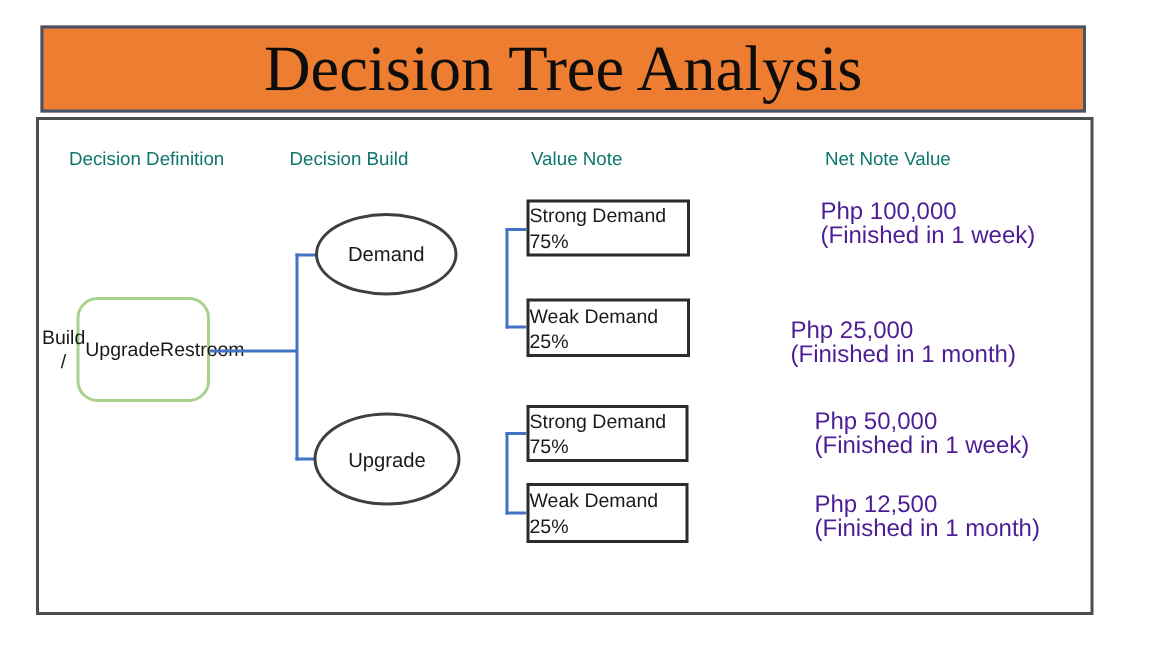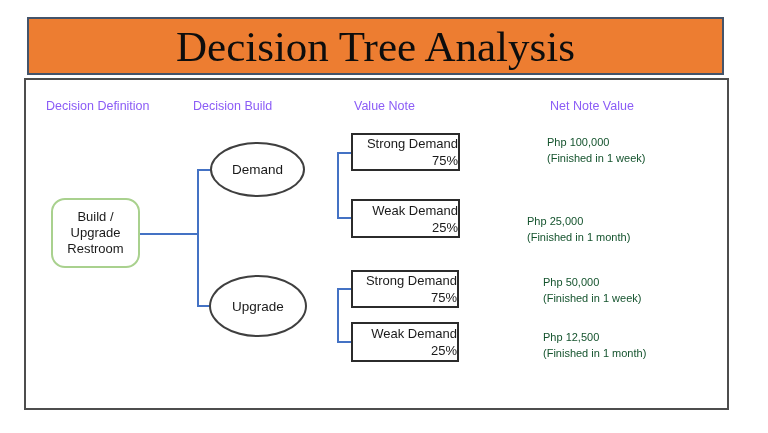--- a/index.html
+++ b/index.html
@@ -34,32 +34,32 @@
     left: 24px; top: 78px;
     width: 705px; height: 332px;
     box-sizing: border-box;
     background: #ffffff;
     border: 2px solid var(--frame-border, #4D4D4D);
   }
   .col-header {
     position: absolute;
     font-size: 12.5px;
     line-height: 14px;
-    color: #8b5cf6;
+    color: #0f766e;
     white-space: nowrap;
   }
   .root-node {
     position: absolute;
     left: 51px; top: 198px;
     width: 89px; height: 70px;
     box-sizing: border-box;
     background: #ffffff;
     border: 2px solid var(--root-border, #A9D18E);
     border-radius: 14px;
-    display: flex; flex-direction: column;
+    display: flex; flex-direction: row;
     align-items: center; justify-content: center;
     font-size: 13px; line-height: 16px;
     text-align: center;
   }
   .ellipse {
     position: absolute;
     box-sizing: border-box;
     background: #ffffff;
     border: 2px solid var(--shape-border, #3F3F3F);
     border-radius: 50%;
@@ -69,29 +69,29 @@
   }
   .ellipse-build { left: 210px; top: 142px; width: 95px; height: 55px; }
   .ellipse-upgrade { left: 209px; top: 275px; width: 98px; height: 62px; }
   .connector { position: absolute; background: var(--connector, #4472C4); }
   .chance-box {
     position: absolute;
     box-sizing: border-box;
     background: #ffffff;
     border: 2px solid #2b2b2b;
     display: flex; flex-direction: column;
-    align-items: flex-end; justify-content: center;
+    align-items: flex-start; justify-content: center;
     font-size: 13px; line-height: 17px;
     text-align: center;
   }
   .value-block {
     position: absolute;
-    font-size: 11px;
+    font-size: 16px;
     line-height: 16px;
-    color: #14532d;
+    color: #4c1d95;
     white-space: nowrap;
   }
 </style>
 </head>
 <body>
 
 <div class="stage">
 
   <div class="banner">
     <div class="banner-title">Decision Tree Analysis</div>

